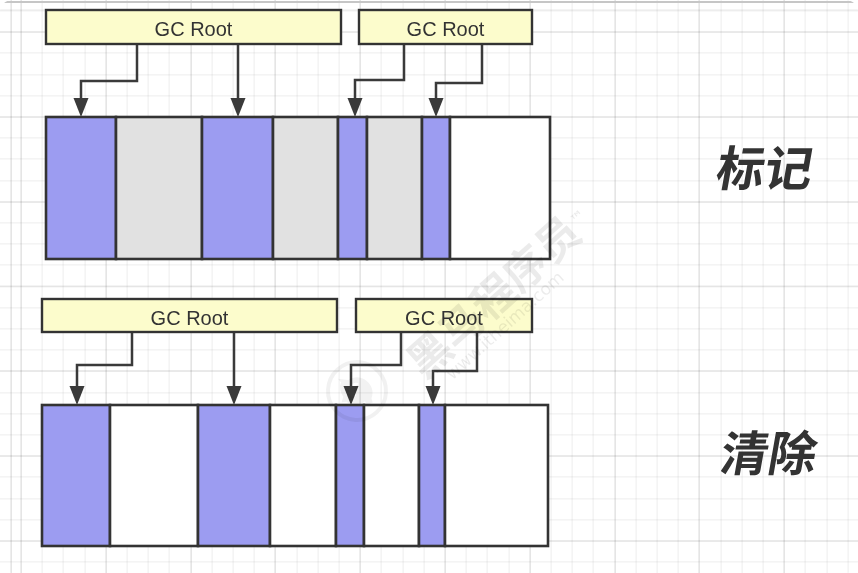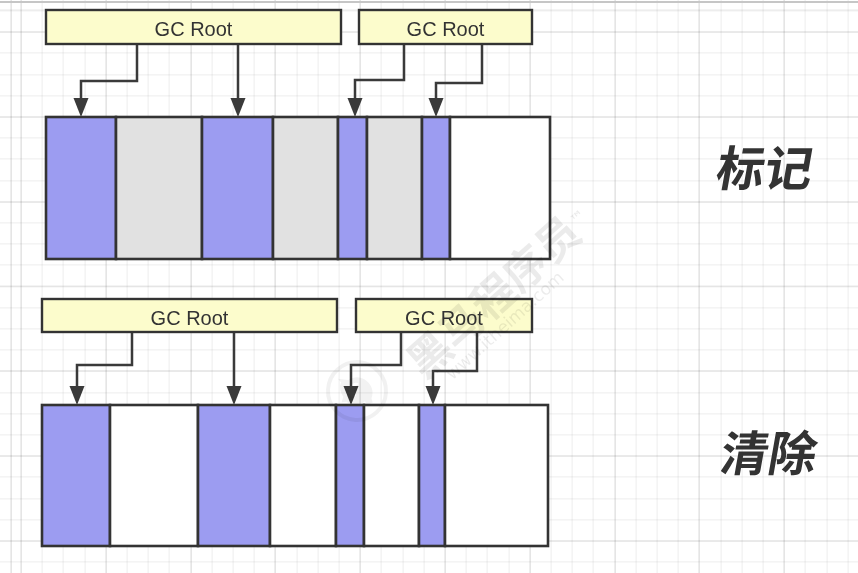--- a/index.html
+++ b/index.html
@@ -9,20 +9,21 @@
     width: 858px;
     height: 573px;
     overflow: hidden;
     background-color: #ffffff;
     background-image:
       repeating-linear-gradient(90deg, rgba(0,0,0,0.10) 0 1px, transparent 1px 84.8px),
       repeating-linear-gradient(180deg, rgba(0,0,0,0.10) 0 1px, transparent 1px 84.8px),
       repeating-linear-gradient(90deg, rgba(0,0,0,0.07) 0 1px, transparent 1px 21.2px),
       repeating-linear-gradient(180deg, rgba(0,0,0,0.07) 0 1px, transparent 1px 21.2px);
     background-position: 20.6px 0, 0 31.6px, 20.6px 0, 0 10.4px;
+    border-radius: 12px;
   }
   #top-rule {
     position: absolute; left: 0; top: 1px; width: 858px; height: 2px;
     background: #c6c6c6;
   }
   svg { position: absolute; left: 0; top: 0; }
   .gc-root-text {
     font-family: "Liberation Sans", "DejaVu Sans", sans-serif;
     font-size: 20px;
     fill: #333333;

